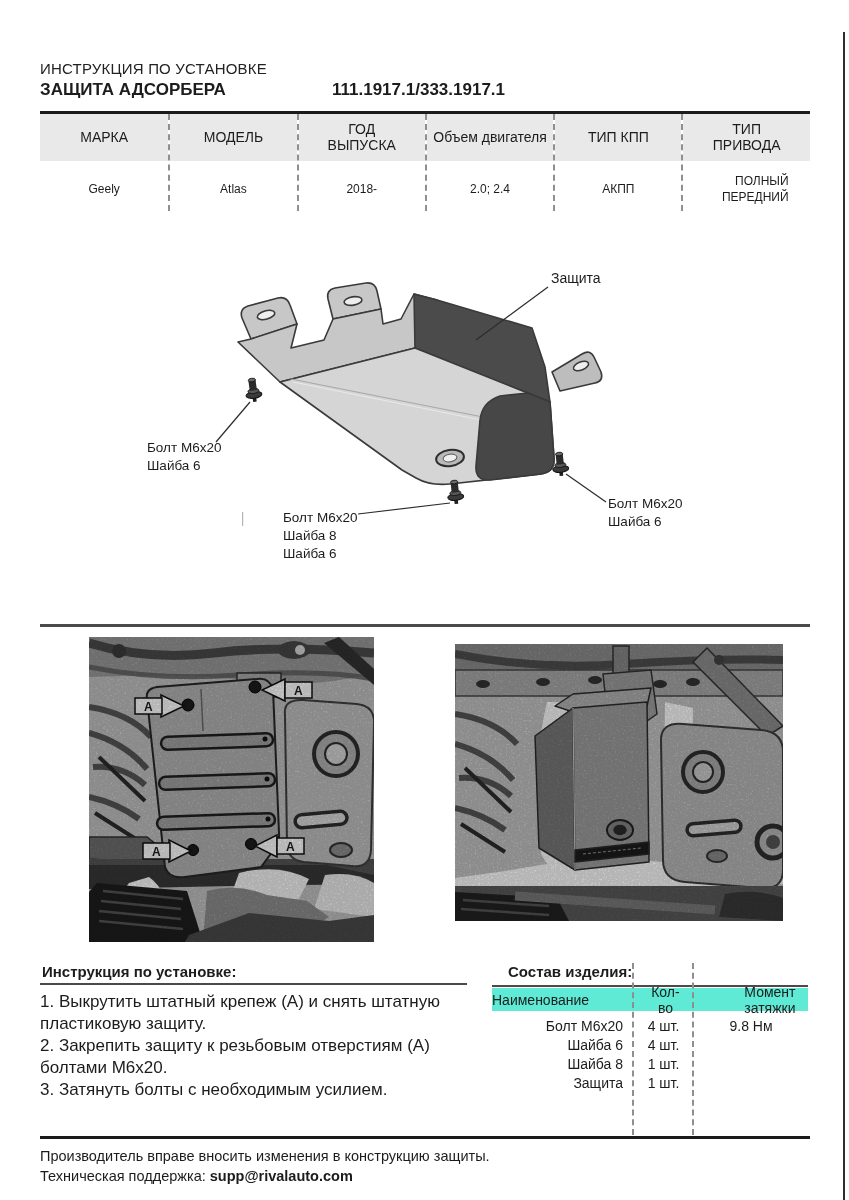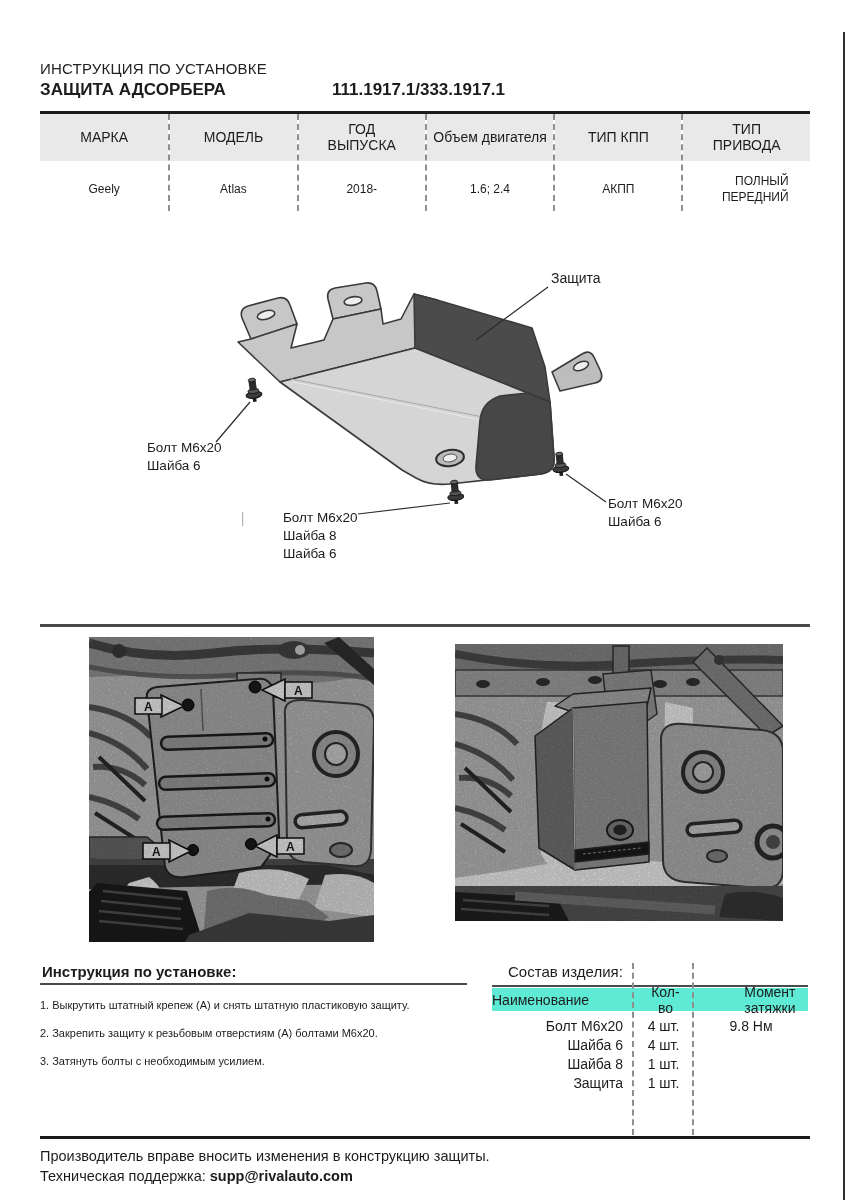--- a/index.html
+++ b/index.html
@@ -23,24 +23,24 @@
   .spec .hcell .narrow{max-width:72px;}
   .spec .vcell{height:50px;display:flex;align-items:center;justify-content:center;text-align:right;
                font-size:12px;line-height:16px;padding-top:6px;box-sizing:border-box;}
   .spec .vcell .narrow{max-width:84px;}
 
   .divider{position:absolute;left:40px;top:602px;width:770px;height:2.5px;background:#4a4a4a;}
 
   
   .inst-title{position:absolute;left:42px;top:941px;font-size:15px;font-weight:bold;}
   .inst-rule{position:absolute;left:40px;top:961px;width:427px;height:2px;background:#4a4a4a;}
-  .inst-steps{position:absolute;left:40px;top:969px;width:400px;font-size:11px;line-height:28px;}
-
-  
-  .comp-title{position:absolute;left:508px;top:941px;font-size:15px;font-weight:normal;}
+  .inst-steps{position:absolute;left:40px;top:969px;width:400px;font-size:17px;line-height:22px;}
+
+  
+  .comp-title{position:absolute;left:508px;top:941px;font-size:15px;font-weight:bold;}
   .comp-rule{position:absolute;left:492px;top:963px;width:316px;height:2px;background:#4a4a4a;}
   .comp-grid{position:absolute;left:492px;top:966px;width:316px;}
   .comp-head{display:flex;background:#5eead4;height:23px;align-items:center;font-size:14px;gap:46px;}
   .comp-row{display:flex;font-size:14px;line-height:19px;}
   .c-name{width:141px;text-align:right;box-sizing:border-box;padding-right:10px;}
   .c-qty{width:61px;text-align:center;}
   .c-torq{width:114px;text-align:center;}
   .comp-body{margin-top:6px;}
   .dash-v{position:absolute;top:941px;height:172px;width:0;border-left:2px dashed #8f8f8f;}
 
@@ -88,21 +88,21 @@
         </div>
       <div class="vcell">
           <span>2018-</span>
         </div>
     </div>
     <div class="col">
       <div class="hcell">
           <span>Объем двигателя</span>
         </div>
       <div class="vcell">
-          <span>1.6; 2.4</span>
+          <span>2.0; 2.4</span>
         </div>
     </div>
     <div class="col">
       <div class="hcell">
           <span>ТИП КПП</span>
         </div>
       <div class="vcell">
           <span>АКПП</span>
         </div>
     </div>

